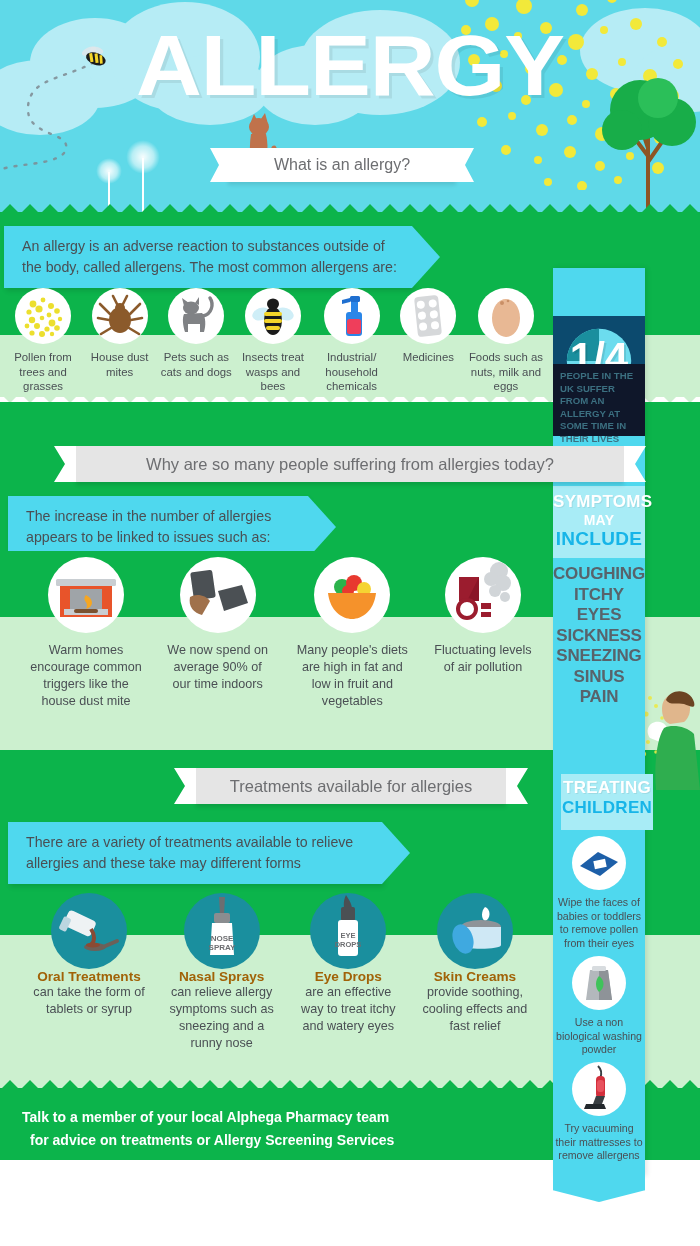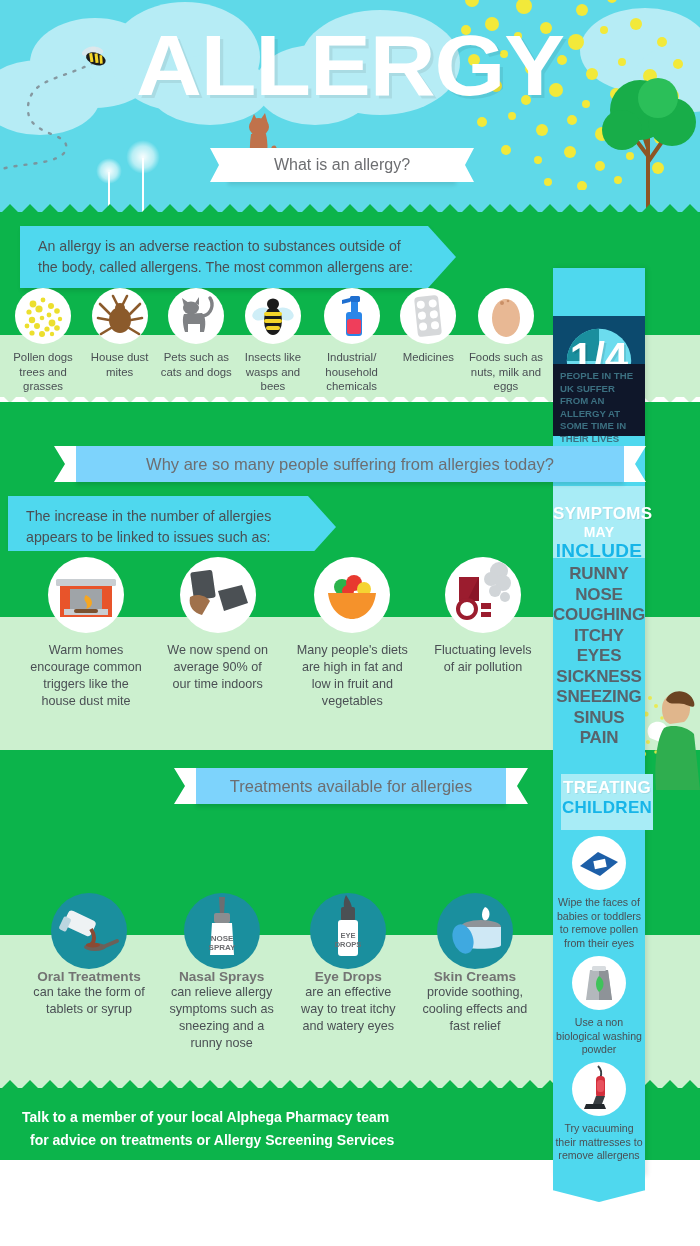--- a/index.html
+++ b/index.html
@@ -75,21 +75,21 @@
     box-shadow: 2px 3px 5px rgba(0,0,0,0.12);
   }
   .callout::after {
     content:""; position:absolute; right:-28px; top:0; width:28px; height:100%;
     background:#4fd8ee;
     clip-path: polygon(0 0, 100% 50%, 0 100%);
   }
 
   
   .ribbon {
-    position: absolute; height: 36px; background:#7dd3fc;
+    position: absolute; height: 36px; background:#e5e5e5;
     display:flex; align-items:center; justify-content:center;
     color:#6d6e71; font-size:16.5px;
     box-shadow: 0 3px 4px rgba(0,0,0,0.12);
     z-index: 6;
   }
   .ribbon::before, .ribbon::after {
     content:""; position:absolute; top:0; width:22px; height:36px; background:#ffffff;
   }
   .ribbon::before { left:-22px; clip-path: polygon(0 0,100% 0,100% 100%,0 100%,11px 50%); }
   .ribbon::after  { right:-22px; clip-path: polygon(0 0,100% 0,11px 50%,100% 100%,0 100%); }
@@ -102,21 +102,21 @@
     margin: 0 auto; position:relative; overflow:hidden;
   }
   .cap { font-size:11.4px; line-height:14.5px; color:#4a4f54; margin-top:6px; }
 
   
   .cause-circle { width:76px; height:76px; border-radius:50%; background:#ffffff; margin:0 auto; position:relative; overflow:hidden; }
   .cause-cap { font-size:12.6px; line-height:17px; color:#4a4f54; margin-top:9px; }
 
   
   .treat-circle { width:76px; height:76px; border-radius:50%; background:#1a8f9e; margin:0 auto; position:relative; overflow:hidden; }
-  .treat-title { font-size:13.6px; font-weight:bold; color:#737373; }
+  .treat-title { font-size:13.6px; font-weight:bold; color:#a16207; }
   .treat-cap { font-size:12.6px; line-height:17px; color:#4a4f54; }
 
   
   .sidebar { position:absolute; left:553px; top:268px; width:92px; z-index: 4; }
   .sb-block { position:absolute; left:0; width:92px; }
   .sb-tail {
     position:absolute; left:0; width:92px; height:26px; background:#4fd8ee;
     clip-path: polygon(0 0,100% 0,100% 55%,50% 100%,0 55%);
     box-shadow: 2px 3px 4px rgba(0,0,0,.12);
   }
@@ -248,21 +248,21 @@
   </svg>
 
   <div class="band green" style="top:218px;height:117px;"></div>
   <div class="band lightgreen" style="top:335px;height:62px;"></div>
   <svg class="grass" style="top:389px;height:16px;" viewBox="0 0 700 16" preserveAspectRatio="none">
     <rect x="0" y="0" width="700" height="3" fill="#ccf0cf"></rect>
     <path d="M0 0 L700 0 L700 4 L690 14 L680 4 L670 14 L660 4 L650 14 L640 4 L630 14 L620 4 L610 14 L600 4 L590 14 L580 4 L570 14 L560 4 L550 14 L540 4 L530 14 L520 4 L510 14 L500 4 L490 14 L480 4 L470 14 L460 4 L450 14 L440 4 L430 14 L420 4 L410 14 L400 4 L390 14 L380 4 L370 14 L360 4 L350 14 L340 4 L330 14 L320 4 L310 14 L300 4 L290 14 L280 4 L270 14 L260 4 L250 14 L240 4 L230 14 L220 4 L210 14 L200 4 L190 14 L180 4 L170 14 L160 4 L150 14 L140 4 L130 14 L120 4 L110 14 L100 4 L90 14 L80 4 L70 14 L60 4 L50 14 L40 4 L30 14 L20 4 L10 14 L0 4 Z" fill="#ccf0cf"></path>
   </svg>
   <div class="band green" style="top:402px;height:149px;"></div>
 
-  <div class="callout" style="left:20px;top:226px;width:408px;">
+  <div class="callout" style="left:4px;top:226px;width:408px;">
     <span>An allergy is an adverse reaction to substances outside of the body, called allergens. The most common allergens are:</span>
   </div>
 
   <div class="icon-row" style="left:6px;top:288px;width:540px;justify-content:space-between;">
     <div class="icon-cell" style="width:74px;">
       <div class="circle-w">
         <svg viewBox="0 0 56 56">
             <g fill="#ecdf2e">
           <circle cx="18" cy="16" r="3.4"></circle>
               <circle cx="28" cy="12" r="2.4"></circle>
@@ -278,21 +278,21 @@
               <circle cx="12" cy="38" r="2.4"></circle>
           <circle cx="22" cy="38" r="3"></circle>
               <circle cx="32" cy="41" r="2.6"></circle>
               <circle cx="42" cy="40" r="2.8"></circle>
           <circle cx="17" cy="45" r="2.6"></circle>
               <circle cx="27" cy="46" r="3"></circle>
               <circle cx="37" cy="46" r="2.2"></circle>
         </g>
           </svg>
       </div>
-      <div class="cap">Pollen dogs trees and grasses</div>
+      <div class="cap">Pollen from trees and grasses</div>
     </div>
     <div class="icon-cell" style="width:74px;">
       <div class="circle-w">
         <svg viewBox="0 0 56 56">
           <ellipse cx="28" cy="32" rx="11" ry="13" fill="#8b5a2b"></ellipse>
           <ellipse cx="28" cy="20" rx="5" ry="5" fill="#8b5a2b"></ellipse>
           <g stroke="#8b5a2b" stroke-width="2.6" fill="none" stroke-linecap="round">
             <path d="M18 26 L8 16"></path>
               <path d="M17 32 L6 30"></path>
               <path d="M19 40 L9 46"></path>
@@ -324,21 +324,21 @@
           <ellipse cx="40" cy="26" rx="9" ry="6" fill="#cfeef7" transform="rotate(20 40 26)"></ellipse>
           <ellipse cx="28" cy="16" rx="6" ry="5.5" fill="#1b1b1b"></ellipse>
           <ellipse cx="28" cy="33" rx="9" ry="14" fill="#1b1b1b"></ellipse>
           <g fill="#f4d52a">
               <rect x="19" y="24" width="18" height="4" rx="2"></rect>
               <rect x="19" y="31" width="18" height="4" rx="2"></rect>
               <rect x="21" y="38" width="14" height="4" rx="2"></rect>
             </g>
         </svg>
       </div>
-      <div class="cap">Insects like wasps and bees</div>
+      <div class="cap">Insects treat wasps and bees</div>
     </div>
     <div class="icon-cell" style="width:78px;">
       <div class="circle-w">
         <svg viewBox="0 0 56 56">
           <rect x="26" y="8" width="10" height="6" rx="1.5" fill="#1f6fd0"></rect>
           <path d="M26 10 L18 12 L18 16 L26 14 Z" fill="#1f6fd0"></path>
           <rect x="27" y="14" width="7" height="10" fill="#2a86e8"></rect>
           <rect x="22" y="24" width="16" height="24" rx="3" fill="#2a86e8"></rect>
           <rect x="23" y="31" width="14" height="15" rx="2.5" fill="#ef3e5b"></rect>
         </svg>
@@ -443,20 +443,23 @@
         </svg>
       </div>
       <div class="cause-cap">Fluctuating levels of air pollution</div>
     </div>
   </div>
 
   <div class="ribbon" style="left:196px;top:768px;width:310px;">
     <span>Treatments available for allergies</span>
   </div>
 
+  <div class="callout" style="left:8px;top:822px;width:374px;">
+    <span>There are  a variety of treatments available to relieve allergies and these take may different forms</span>
+  </div>
 
   <div class="band lightgreen" style="top:935px;height:155px;"></div>
   <svg class="grass" style="top:1080px;height:16px;" viewBox="0 0 700 16" preserveAspectRatio="none">
     <rect x="0" y="8" width="700" height="8" fill="#0cb44b"></rect>
     <path d="M0 16 L0 10 L10 0 L20 10 L30 0 L40 10 L50 0 L60 10 L70 0 L80 10 L90 0 L100 10 L110 0 L120 10 L130 0 L140 10 L150 0 L160 10 L170 0 L180 10 L190 0 L200 10 L210 0 L220 10 L230 0 L240 10 L250 0 L260 10 L270 0 L280 10 L290 0 L300 10 L310 0 L320 10 L330 0 L340 10 L350 0 L360 10 L370 0 L380 10 L390 0 L400 10 L410 0 L420 10 L430 0 L440 10 L450 0 L460 10 L470 0 L480 10 L490 0 L500 10 L510 0 L520 10 L530 0 L540 10 L550 0 L560 10 L570 0 L580 10 L590 0 L600 10 L610 0 L620 10 L630 0 L640 10 L650 0 L660 10 L670 0 L680 10 L690 0 L700 10 L700 16 Z" fill="#0cb44b"></path>
   </svg>
 
   <div class="icon-row" style="left:28px;top:893px;width:505px;justify-content:space-between;">
     <div class="icon-cell" style="width:122px;">
       <div class="treat-circle">
@@ -521,27 +524,26 @@
       <svg viewBox="0 0 100 100" style="position:absolute;left:11px;top:10px;width:70px;height:70px;">
         <circle cx="50" cy="50" r="46" fill="#6cdcee"></circle>
         <path d="M50 50 L50 4 A46 46 0 0 0 4 50 Z" fill="#1a8f9e"></path>
       </svg>
       <div style="position:absolute;left:0;top:18px;width:92px;text-align:center;font-size:42px;font-weight:bold;color:#ffffff;text-shadow:2px 2px 0 rgba(0,0,0,.10);font-family:'Liberation Sans Narrow','Liberation Sans',sans-serif;">1/4</div>
     </div>
     <div class="sb-block" style="top:96px;height:72px;background:#0f172a;padding:6px 4px 0;">
       <div style="font-size:9.6px;line-height:12.6px;color:#3b6f80;font-weight:bold;text-align:left;padding-left:3px;">PEOPLE IN THE UK SUFFER FROM AN ALLERGY AT SOME TIME IN THEIR LIVES</div>
     </div>
 
-    <div class="sb-block" style="top:218px;height:72px;background:#a8ecf6;padding-top:18px;">
+    <div class="sb-block" style="top:218px;height:72px;background:#a8ecf6;padding-top:6px;">
       <div class="sb-head" style="color:#ffffff;font-size:17px;text-shadow:1px 1px 0 rgba(0,0,0,.07);">SYMPTOMS</div>
       <div class="sb-head" style="color:#ffffff;font-size:14px;">MAY</div>
       <div class="sb-head" style="color:#17b5e8;font-size:19px;">INCLUDE</div>
     </div>
     <div class="sb-block" style="top:292px;height:135px;background:#4fd8ee;padding-top:4px;">
-      <div class="sym-list">RUNNY NOSE</div>
       <div class="sym-list">COUGHING</div>
       <div class="sym-list">ITCHY EYES</div>
       <div class="sym-list">SICKNESS</div>
       <div class="sym-list">SNEEZING</div>
       <div class="sym-list">SINUS PAIN</div>
     </div>
 
     <div class="sb-block" style="top:506px;height:56px;background:#a8ecf6;padding-top:4px;margin-left:8px;">
       <div class="sb-head" style="color:#ffffff;font-size:17px;text-shadow:1px 1px 0 rgba(0,0,0,.07);">TREATING</div>
       <div class="sb-head" style="color:#17b5e8;font-size:17px;">CHILDREN</div>

